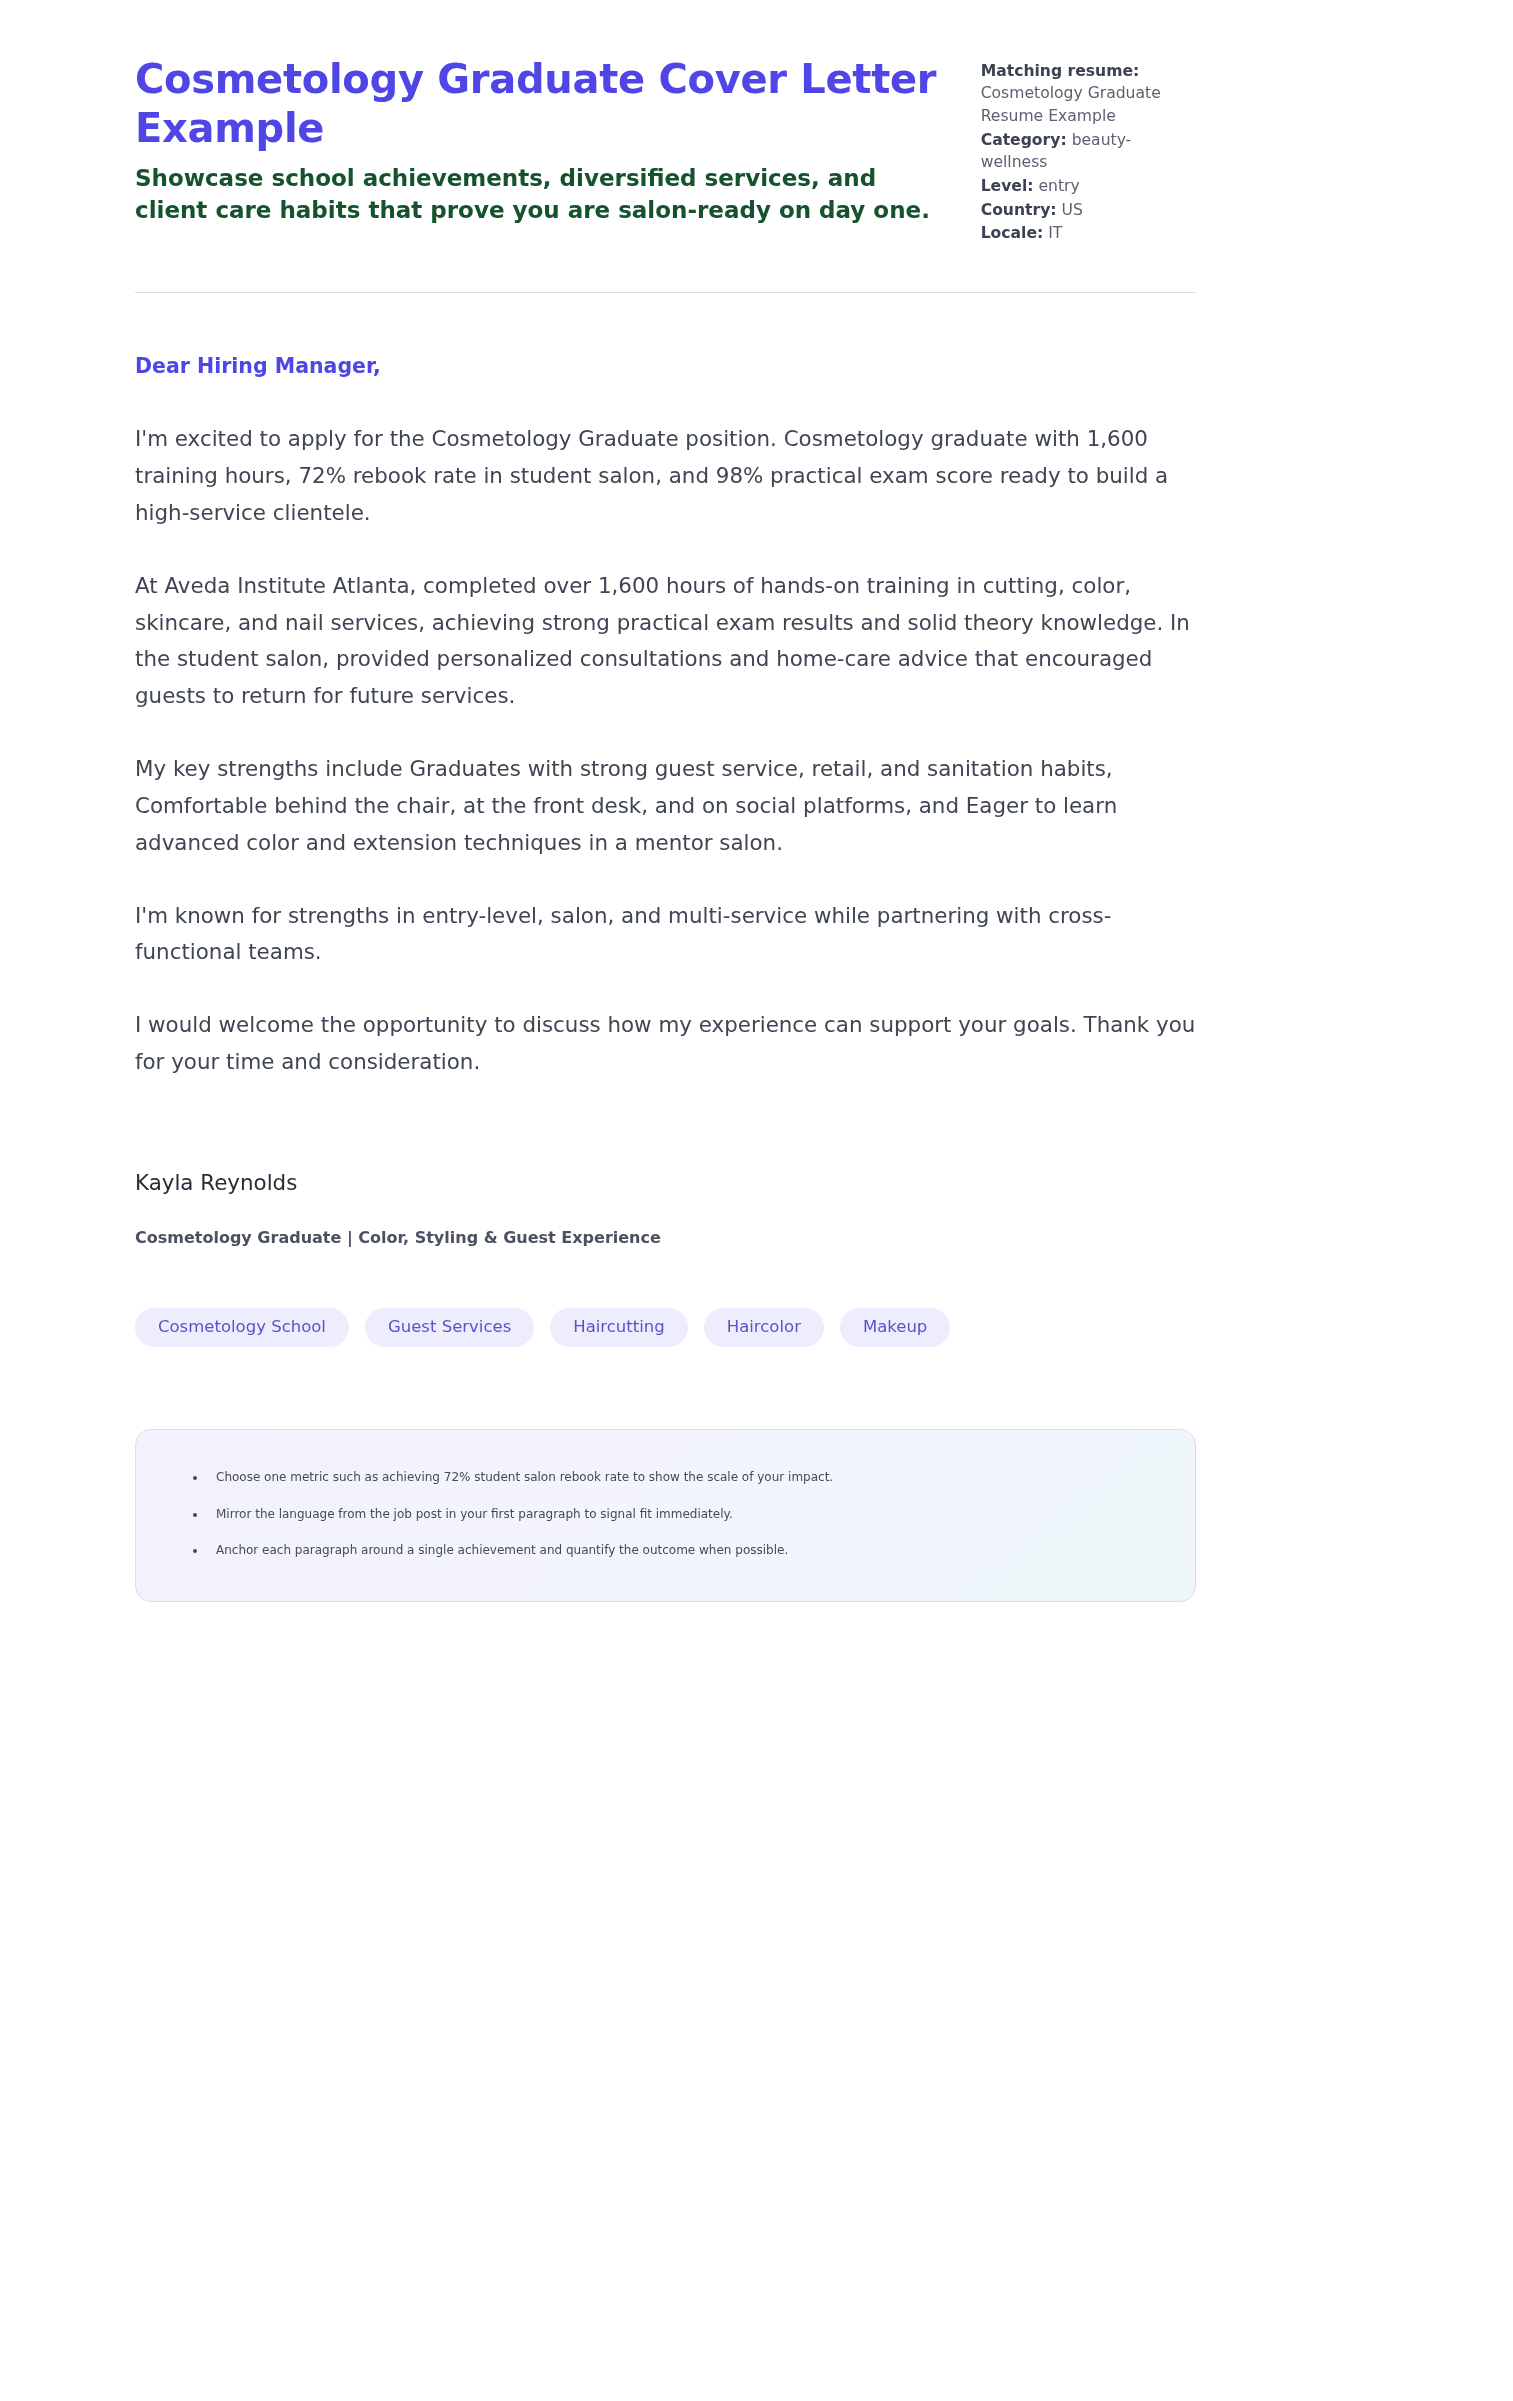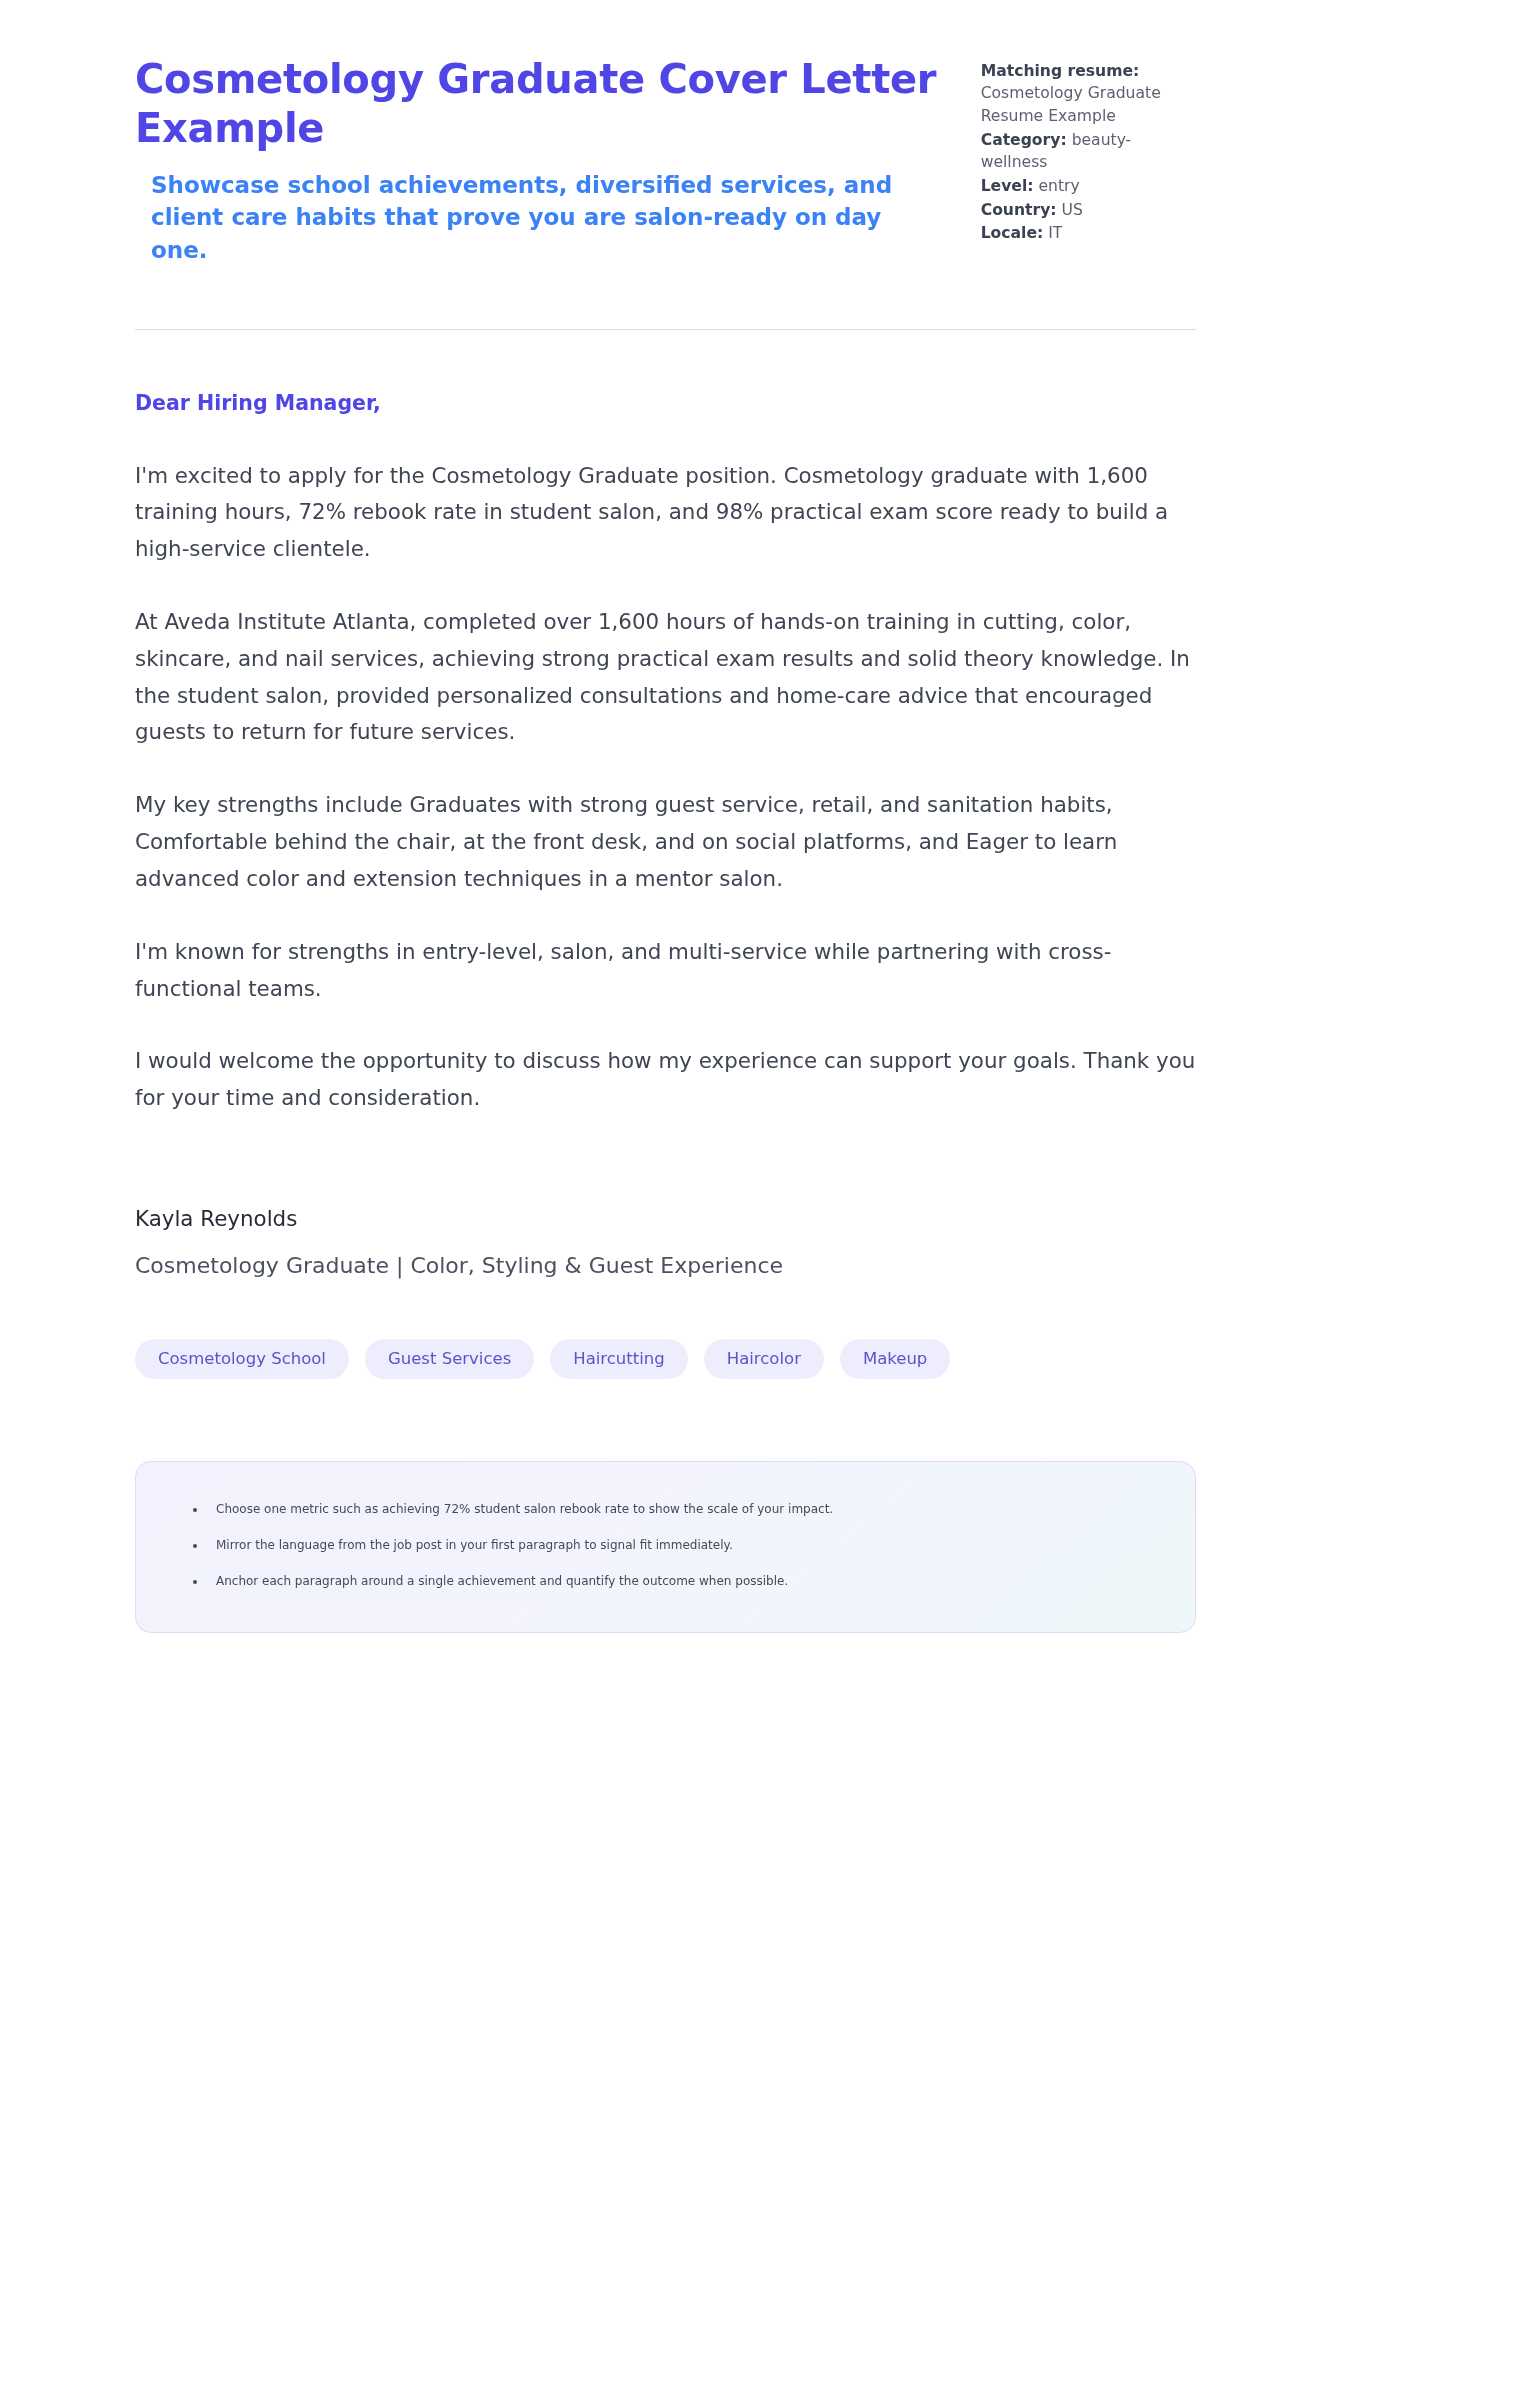--- a/index.html
+++ b/index.html
@@ -32,22 +32,22 @@
     line-height: 1.22;
     font-weight: bold;
     color: #4f46e5;
     margin: 0 0 9px 0;
     letter-spacing: -0.3px;
   }
   .doc-subtitle {
     font-size: 23px;
     line-height: 1.42;
     font-weight: bold;
-    color: #3b82f6;
-    margin: 16px;
+    color: #14532d;
+    margin: 0;
     max-width: 908px;
   }
   .meta {
     width: 267px;
     font-size: 15.6px;
     line-height: 1.42;
     color: #5b6170;
     padding-top: 5.3px;
   }
   .meta-row { margin-bottom: 1.8px; }
@@ -76,23 +76,24 @@
   }
   .para.first { margin-top: 43px; }
 
   .sign-name {
     font-size: 21.4px;
     font-weight: normal;
     color: #272c38;
     margin: 89px 0 0 0;
   }
   .sign-role {
-    font-size: 22px;
+    font-size: 16px;
     color: #4b5160;
-    margin: 22px 0 0 0;
+    margin: 33px 0 0 0;
+    font-weight: bold;
   }
 
   
   .tags {
     display: flex;
     flex-wrap: wrap;
     gap: 16px;
     margin: 61px 0 0 0;
   }
   .tag {

